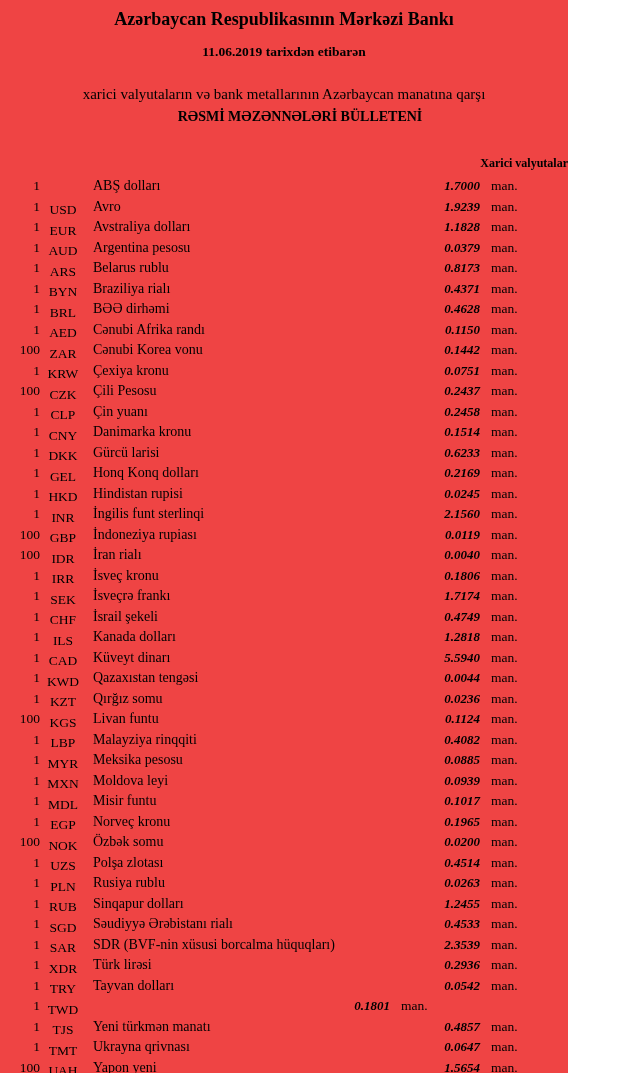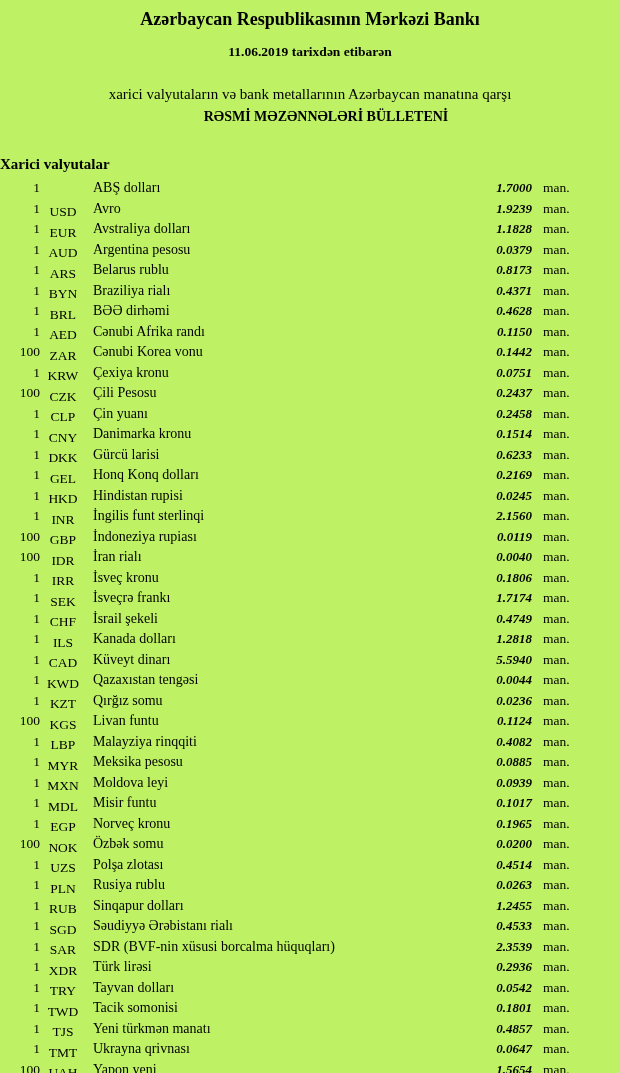--- a/index.html
+++ b/index.html
@@ -4,23 +4,23 @@
 <style>
   html, body {
     margin: 0;
     padding: 0;
     background: #ffffff;
     color: #000000;
     font-family: "Liberation Serif", "DejaVu Serif", serif;
   }
   .page {
     position: relative;
-    width: 620px;
+    width: 568px;
     height: 1073px;
-    background: #bef264;
+    background: #ef4444;
     overflow: hidden;
   }
   .header {
     text-align: center;
     padding-top: 8px;
   }
   .doc-title {
     font-size: 18px;
     font-weight: bold;
     line-height: 22px;
@@ -38,22 +38,22 @@
     margin-top: 26px;
   }
   .doc-bulletin {
     font-size: 14px;
     font-weight: bold;
     line-height: 17px;
     margin-top: 6px;
     padding-left: 32px;
   }
   .section-title {
-    text-align: left;
-    font-size: 15px;
+    text-align: right;
+    font-size: 12px;
     font-weight: bold;
     margin-top: 31px;
   }
   .rates-table {
     margin-top: 5px;
     padding-right: 38px;
   }
   .row {
     display: grid;
     grid-template-columns: 40px 46px 1fr 90px 50px;
@@ -376,21 +376,20 @@
       <div class="row">
         <span class="qty">1</span>
         <span class="code">TWD</span>
         <span class="name">Tayvan dolları</span>
         <span class="rate">0.0542</span>
         <span class="unit">man.</span>
       </div>
       <div class="row">
         <span class="qty">1</span>
         <span class="code">TJS</span>
-        <span class="name">Tacik somonisi</span>
         <span class="rate">0.1801</span>
         <span class="unit">man.</span>
       </div>
       <div class="row">
         <span class="qty">1</span>
         <span class="code">TMT</span>
         <span class="name">Yeni türkmən manatı</span>
         <span class="rate">0.4857</span>
         <span class="unit">man.</span>
       </div>

